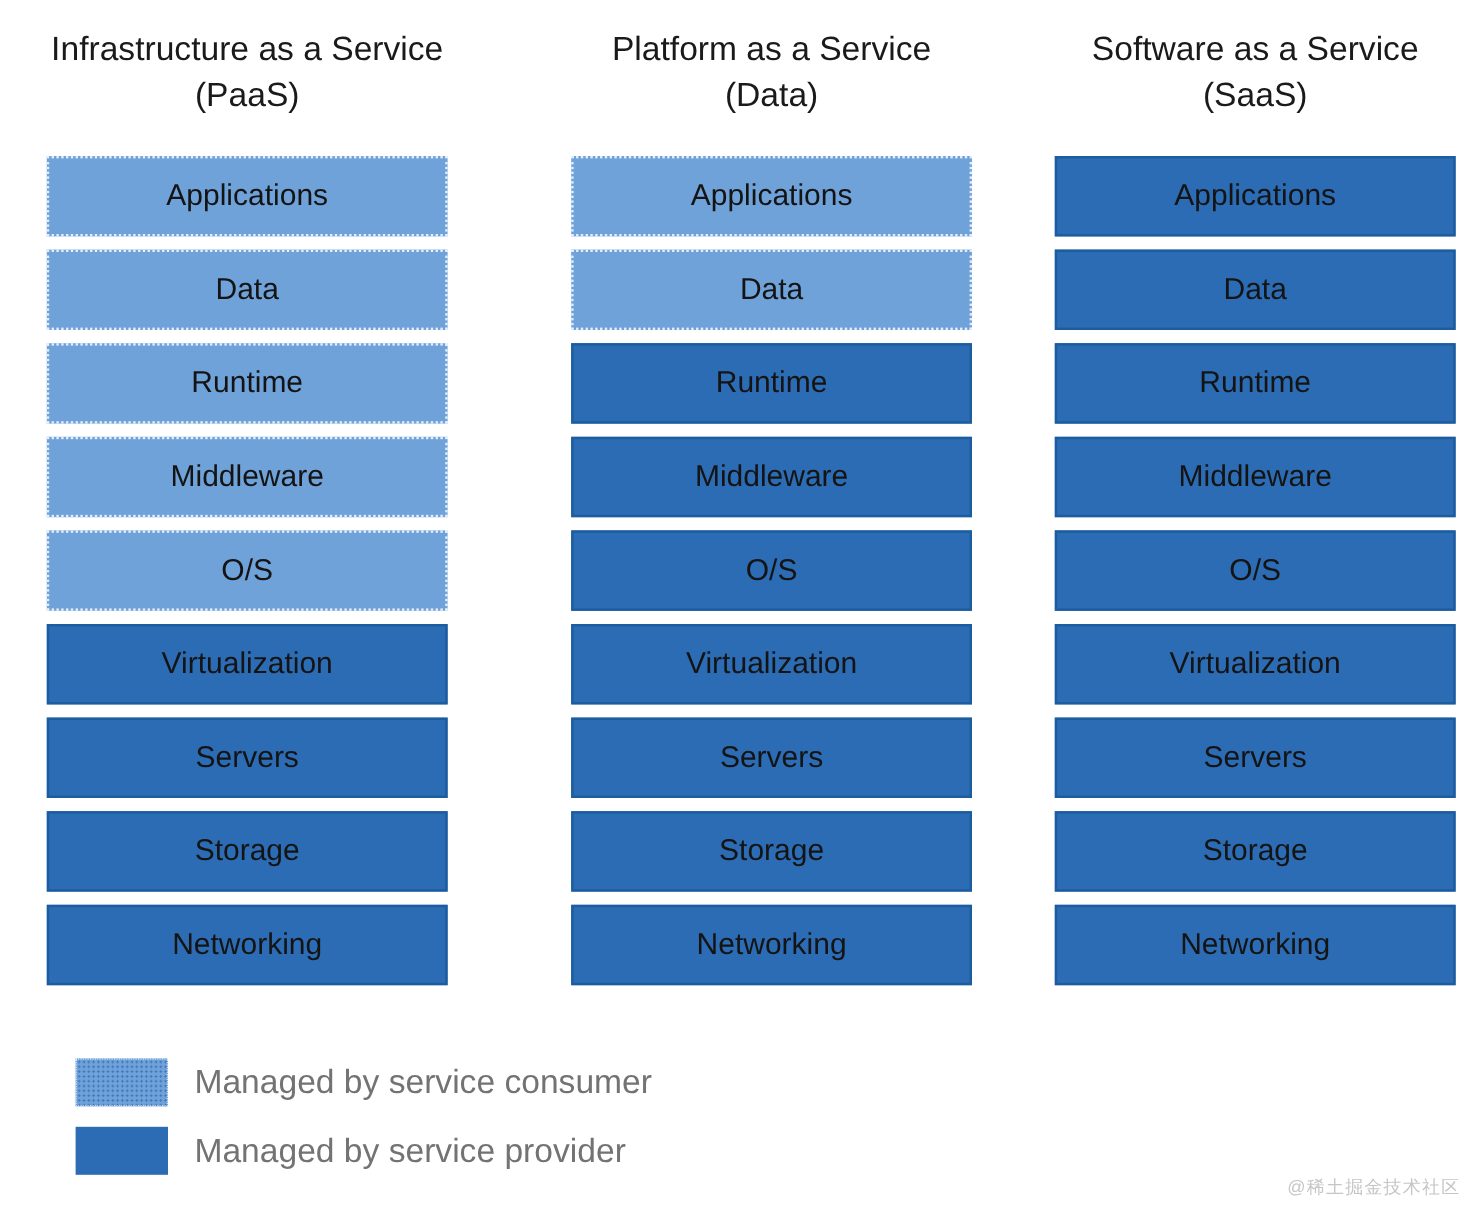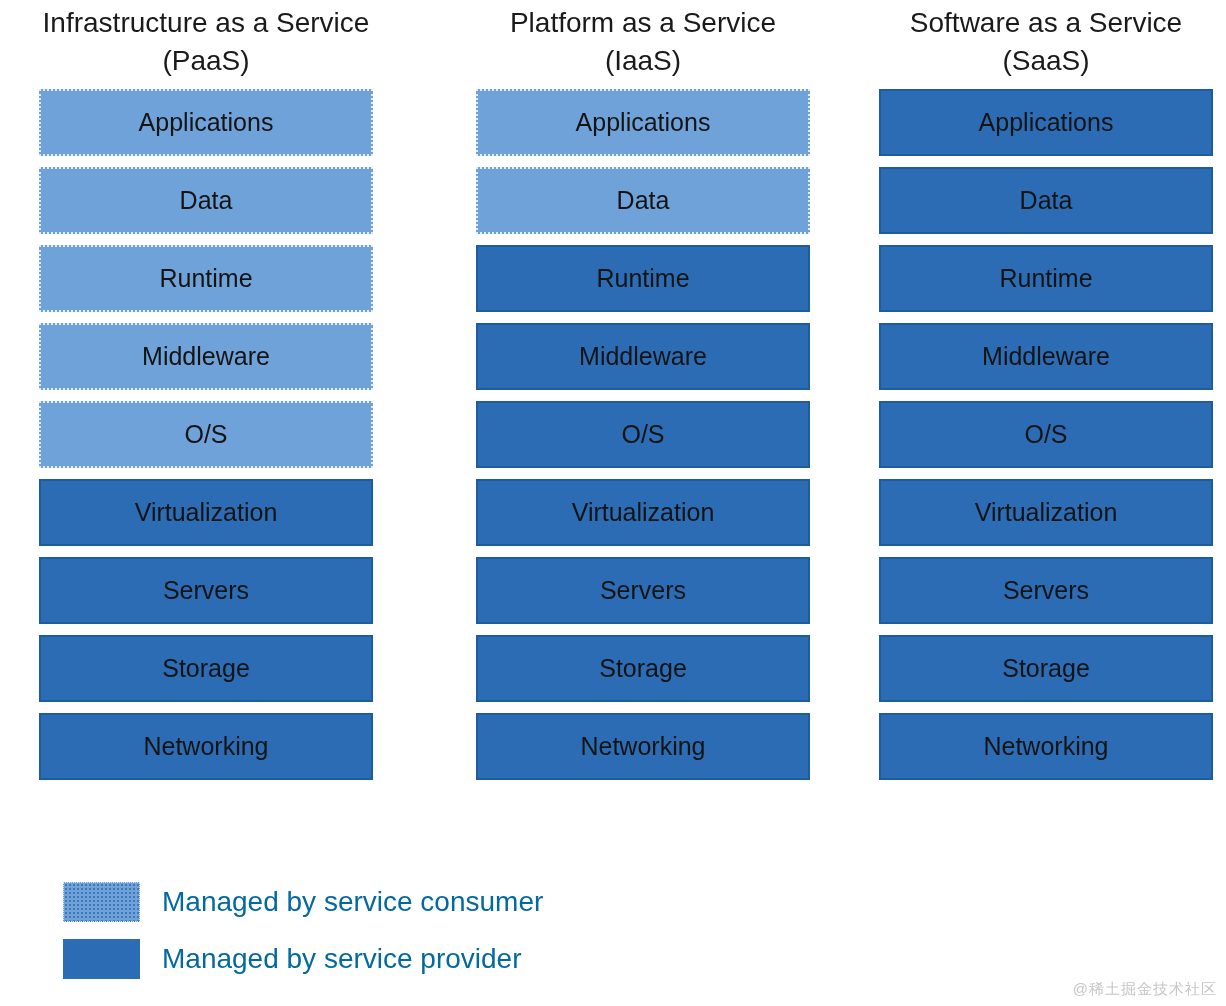--- a/index.html
+++ b/index.html
@@ -21,29 +21,29 @@
   }
   .column {
     position: absolute;
     top: 0;
     width: 380px;
   }
   .column.c0 { left: 16px; }
   .column.c1 { left: 453px; }
   .column.c2 { left: 856px; }
   .col-header {
-    padding-top: 4px;
+    padding-top: 22px;
     text-align: center;
     font-size: 28px;
     line-height: 38px;
     color: #1a1a1a;
   }
   .boxes {
     width: 334px;
-    margin: 9px auto 0 auto;
+    margin: 32px auto 0 auto;
   }
   .layer-box {
     height: 67px;
     margin-bottom: 11px;
     display: flex;
     align-items: center;
     justify-content: center;
     font-size: 25px;
     color: #141414;
   }
@@ -75,21 +75,21 @@
     background-color: var(--consumer);
     background-image: radial-gradient(circle, rgba(25,85,160,0.55) 30%, transparent 32%);
     background-size: 4px 4px;
     border: 1px dotted #d9e6f6;
   }
   .swatch.provider {
     background-color: var(--provider);
   }
   .legend-label {
     font-size: 28px;
-    color: #0369a1;
+    color: #737373;
     white-space: nowrap;
   }
   .watermark {
     position: absolute;
     right: 9px;
     bottom: 7px;
     font-size: 15px;
     color: #c6c6c6;
     letter-spacing: 1px;
   }
@@ -113,21 +113,21 @@
       <div class="layer-box provider">Virtualization</div>
       <div class="layer-box provider">Servers</div>
       <div class="layer-box provider">Storage</div>
       <div class="layer-box provider">Networking</div>
     </div>
   </div>
 
   <div class="column c1">
     <div class="col-header">
       <div>Platform as a Service</div>
-      <div>(IaaS)</div>
+      <div>(Data)</div>
     </div>
     <div class="boxes">
       <div class="layer-box consumer">Applications</div>
       <div class="layer-box consumer">Data</div>
       <div class="layer-box provider">Runtime</div>
       <div class="layer-box provider">Middleware</div>
       <div class="layer-box provider">O/S</div>
       <div class="layer-box provider">Virtualization</div>
       <div class="layer-box provider">Servers</div>
       <div class="layer-box provider">Storage</div>

